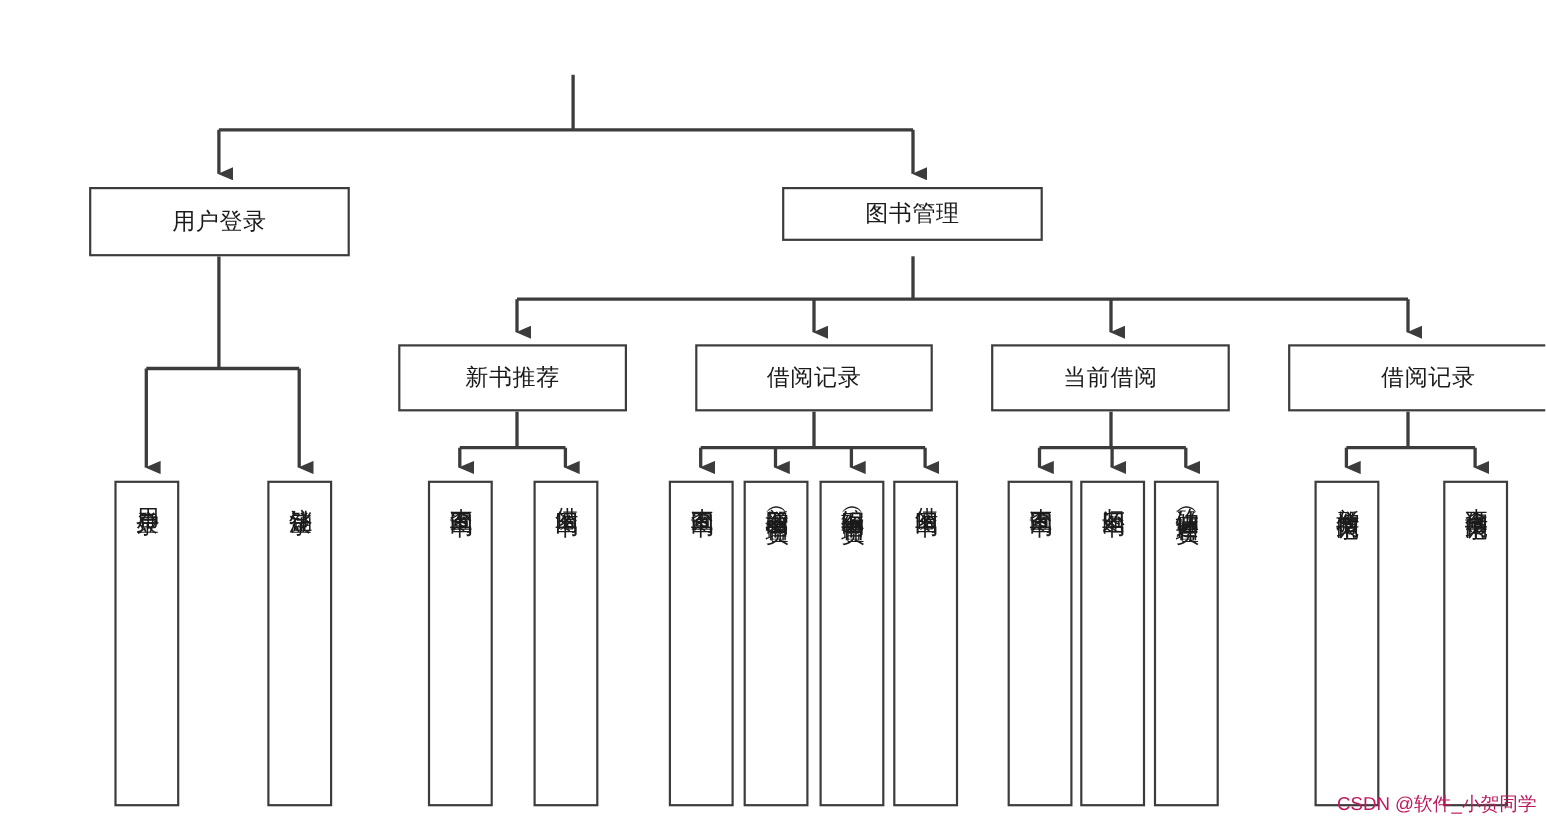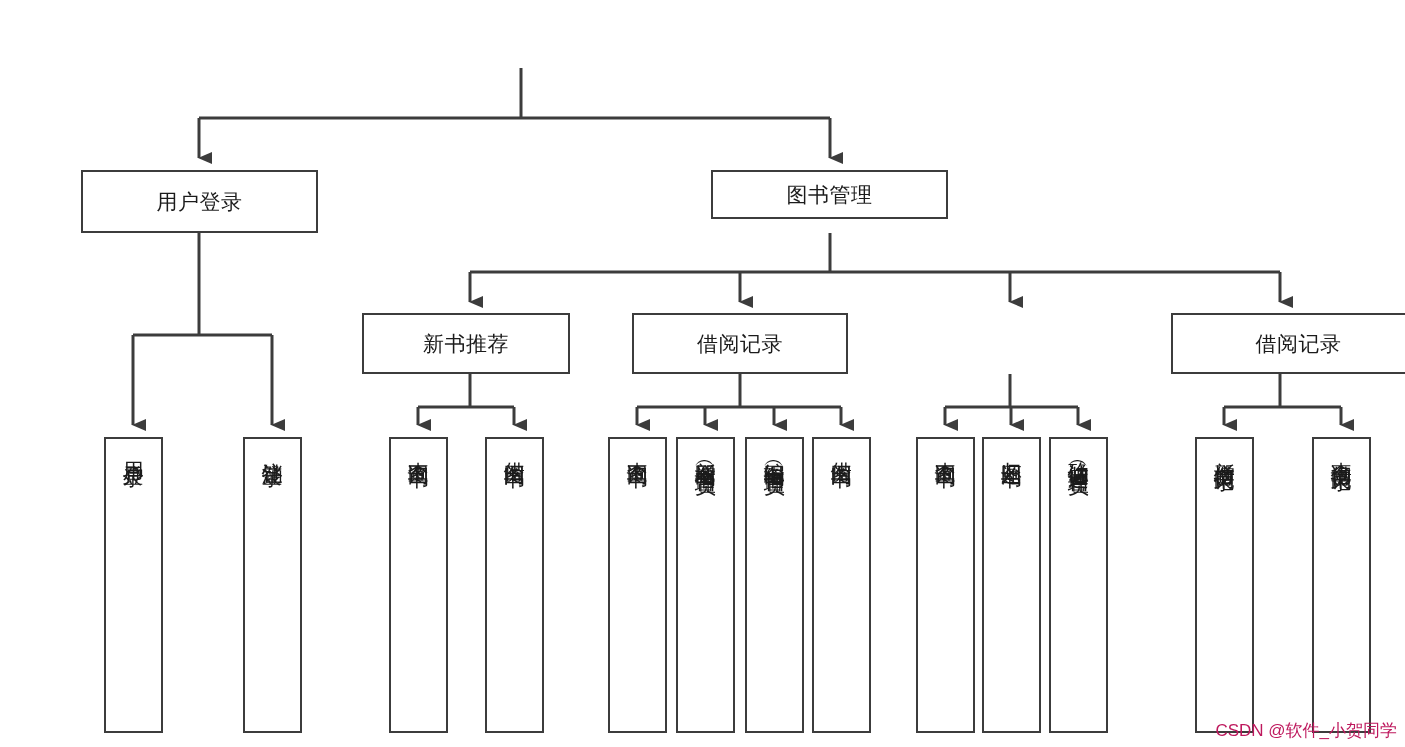--- a/index.html
+++ b/index.html
@@ -134,20 +134,23 @@
   <div class="node h" style="left:711px; top:170px; width:237px; height:49px;">
     <span class="label">图书管理</span>
   </div>
 
   <div class="node h" style="left:362px; top:313px; width:208px; height:61px;">
     <span class="label">新书推荐</span>
   </div>
   <div class="node h" style="left:632px; top:313px; width:216px; height:61px;">
     <span class="label">借阅记录</span>
   </div>
+  <div class="node h" style="left:901px; top:313px; width:217px; height:61px;">
+    <span class="label">当前借阅</span>
+  </div>
   <div class="node h" style="left:1171px; top:313px; width:255px; height:61px;">
     <span class="label">借阅记录</span>
   </div>
 
   <div class="node v" style="left:104px; top:437px; width:59px; height:296px;">
     <span class="label">用户登录</span>
   </div>
   <div class="node v" style="left:243px; top:437px; width:59px; height:296px;">
     <span class="label">注销登录</span>
   </div>

